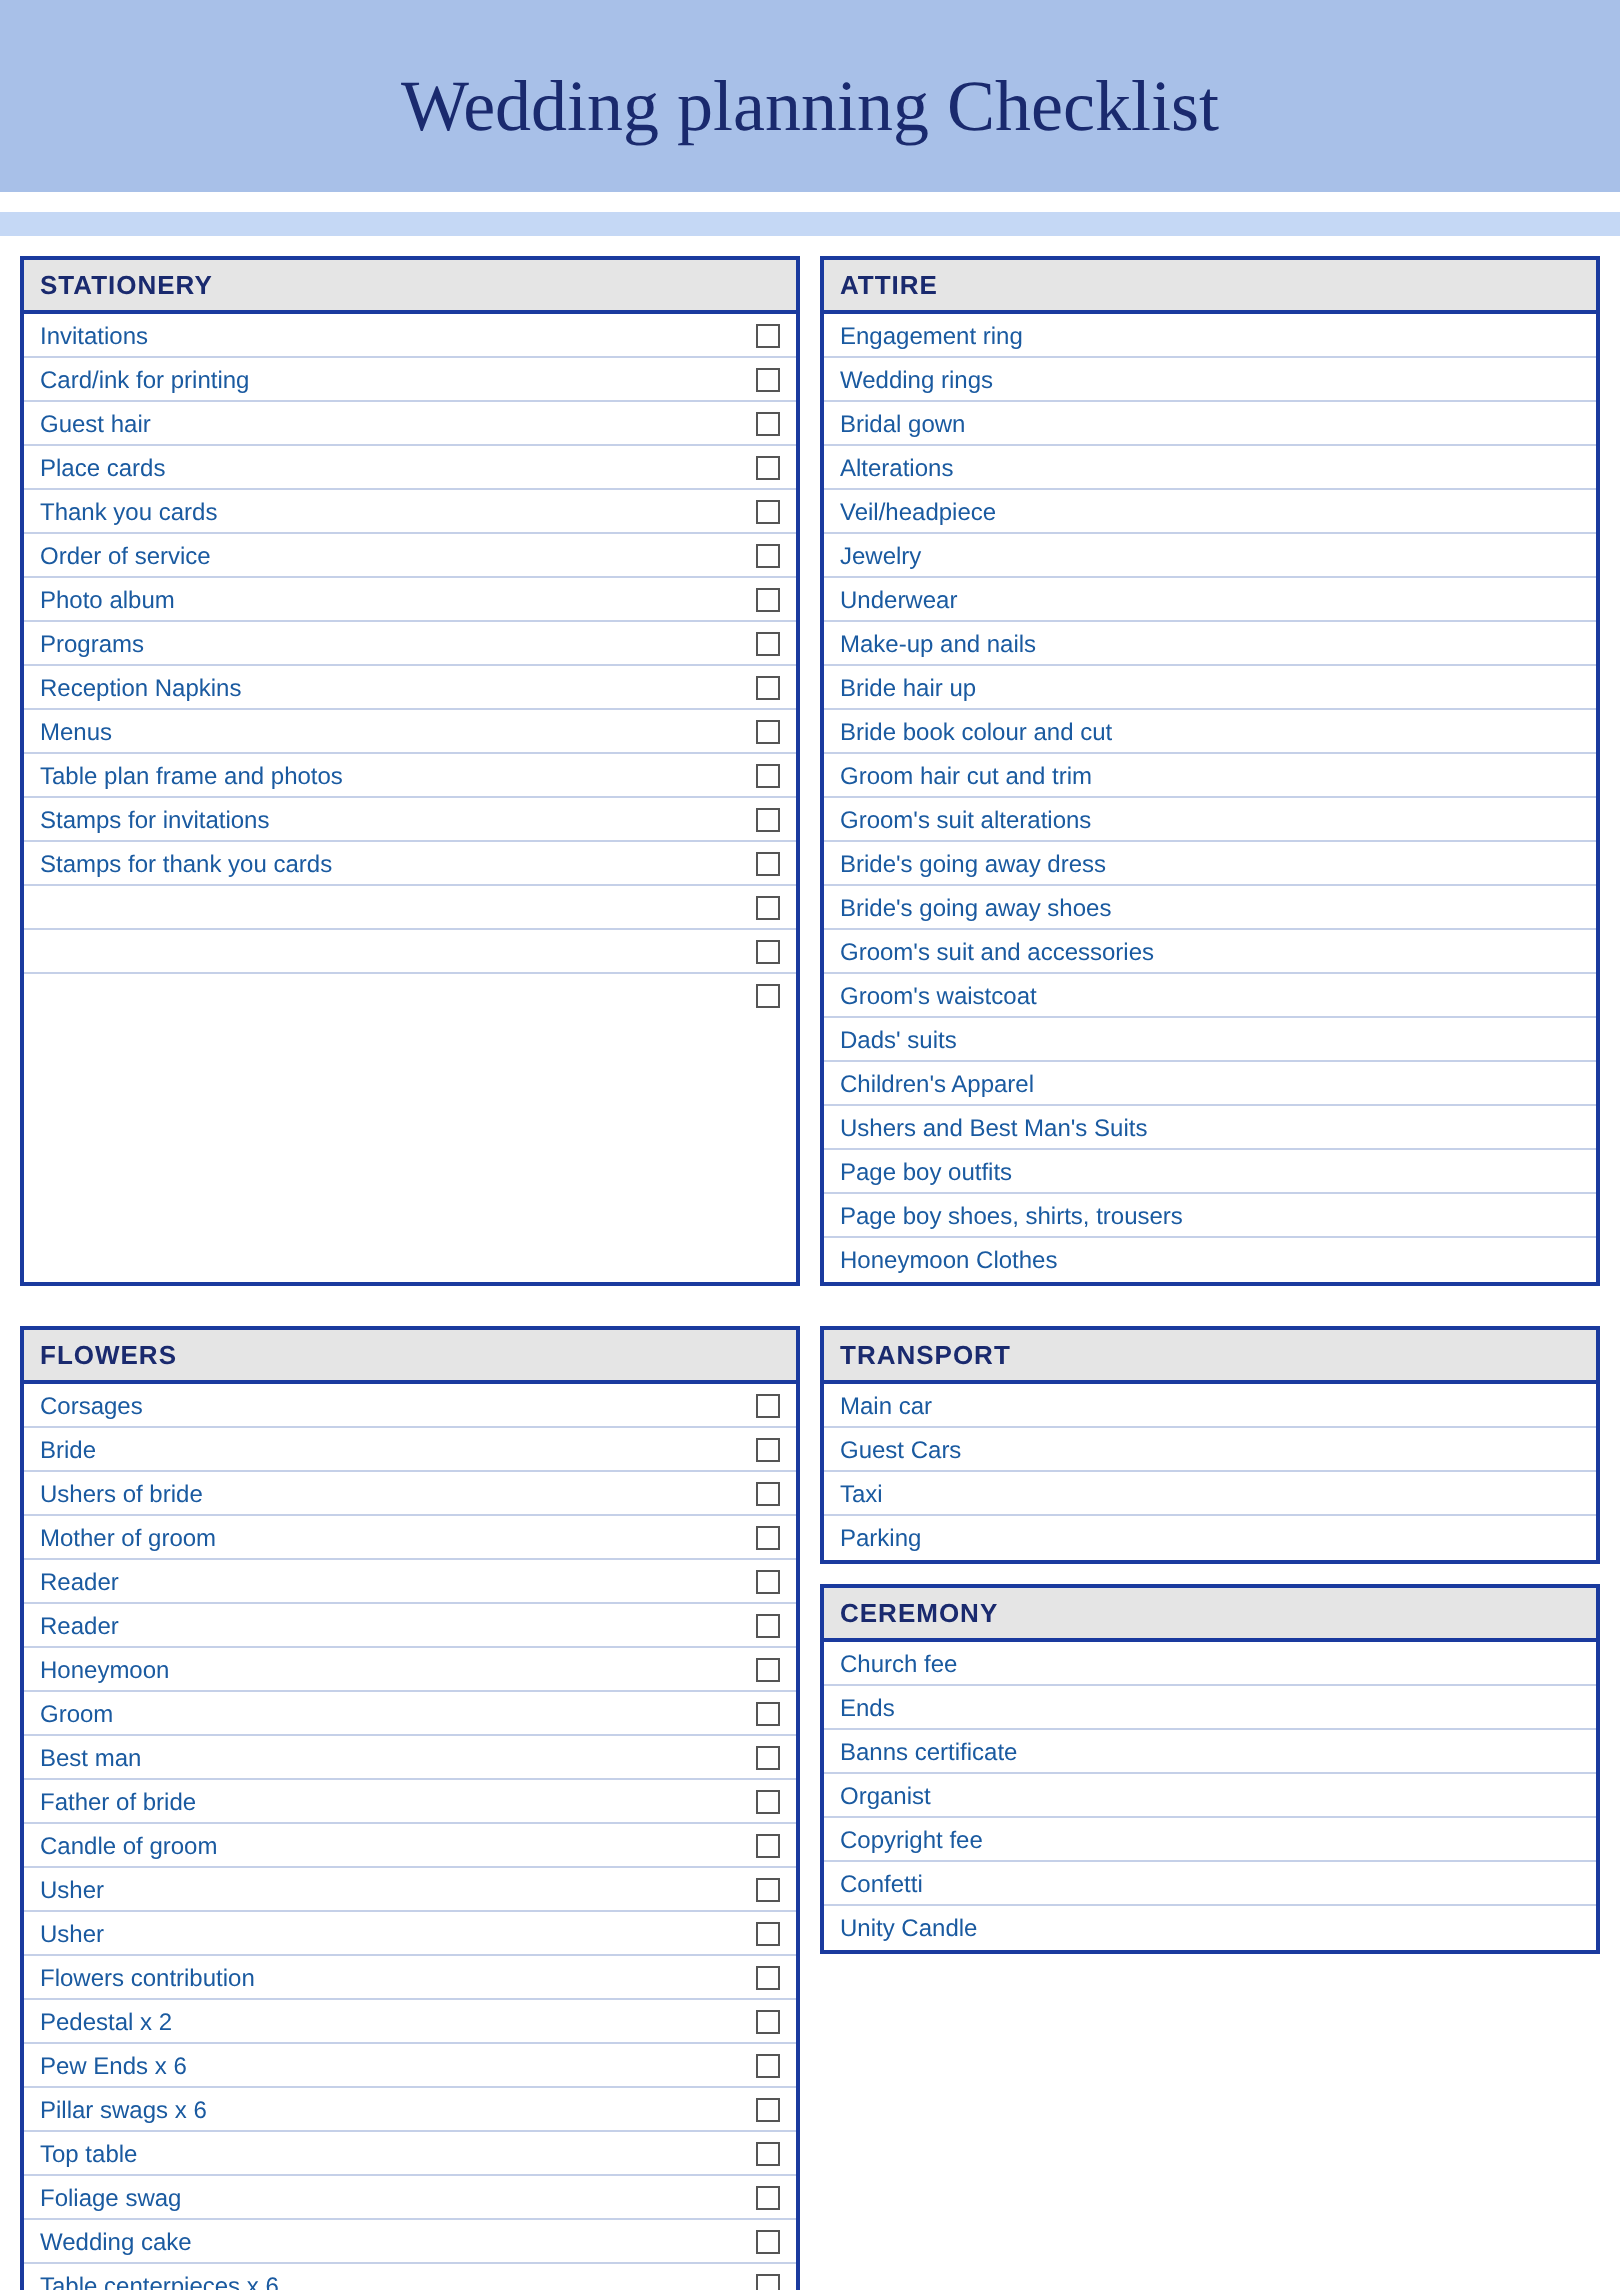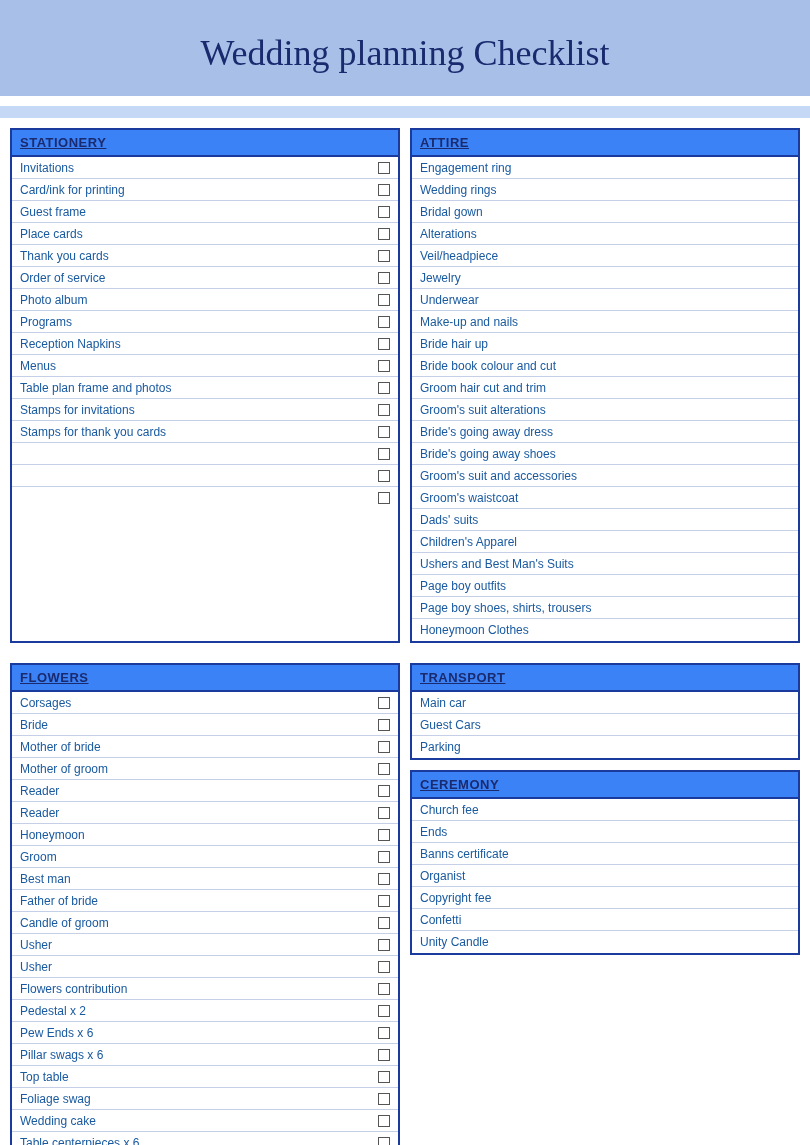--- a/index.html
+++ b/index.html
@@ -30,28 +30,27 @@
       display: grid;
       grid-template-columns: 1fr 1fr;
       gap: 10px;
       padding: 0 10px 10px;
     }
     .section {
       border: 2px solid #1a3a9e;
       margin-bottom: 10px;
     }
     .section-header {
-      background: #3b82f6;
+      background: #e5e5e5;
       font-weight: bold;
       font-size: 13px;
       color: #1a2a6e;
       padding: 5px 8px;
       border-bottom: 2px solid #1a3a9e;
       letter-spacing: 0.5px;
-      text-decoration: underline;
     }
     .section-item {
       display: flex;
       align-items: center;
       justify-content: space-between;
       border-bottom: 1px solid #c5d0e8;
       padding: 2px 8px 2px 8px;
       font-size: 12px;
       color: #1a5aa0;
       min-height: 22px;
@@ -92,21 +91,21 @@
     <div class="section-header">STATIONERY</div>
     <div class="section-item">
         <span>Invitations</span>
         <span class="checkbox"></span>
       </div>
     <div class="section-item">
         <span>Card/ink for printing</span>
         <span class="checkbox"></span>
       </div>
     <div class="section-item">
-        <span>Guest frame</span>
+        <span>Guest hair</span>
         <span class="checkbox"></span>
       </div>
     <div class="section-item">
         <span>Place cards</span>
         <span class="checkbox"></span>
       </div>
     <div class="section-item">
         <span>Thank you cards</span>
         <span class="checkbox"></span>
       </div>
@@ -252,21 +251,21 @@
     <div class="section-header">FLOWERS</div>
     <div class="section-item">
         <span>Corsages</span>
         <span class="checkbox"></span>
       </div>
     <div class="section-item">
         <span>Bride</span>
         <span class="checkbox"></span>
       </div>
     <div class="section-item">
-        <span>Mother of bride</span>
+        <span>Ushers of bride</span>
         <span class="checkbox"></span>
       </div>
     <div class="section-item">
         <span>Mother of groom</span>
         <span class="checkbox"></span>
       </div>
     <div class="section-item">
         <span>Reader</span>
         <span class="checkbox"></span>
       </div>
@@ -343,20 +342,24 @@
       <div class="section-header">TRANSPORT</div>
       <div class="section-item">
           <span>Main car</span>
           <span class="no-checkbox"></span>
         </div>
       <div class="section-item">
           <span>Guest Cars</span>
           <span class="no-checkbox"></span>
         </div>
       <div class="section-item">
+          <span>Taxi</span>
+          <span class="no-checkbox"></span>
+        </div>
+      <div class="section-item">
           <span>Parking</span>
           <span class="no-checkbox"></span>
         </div>
     </div>
 
     <div class="section" style="margin-top:10px;">
       <div class="section-header">CEREMONY</div>
       <div class="section-item">
           <span>Church fee</span>
           <span class="no-checkbox"></span>

